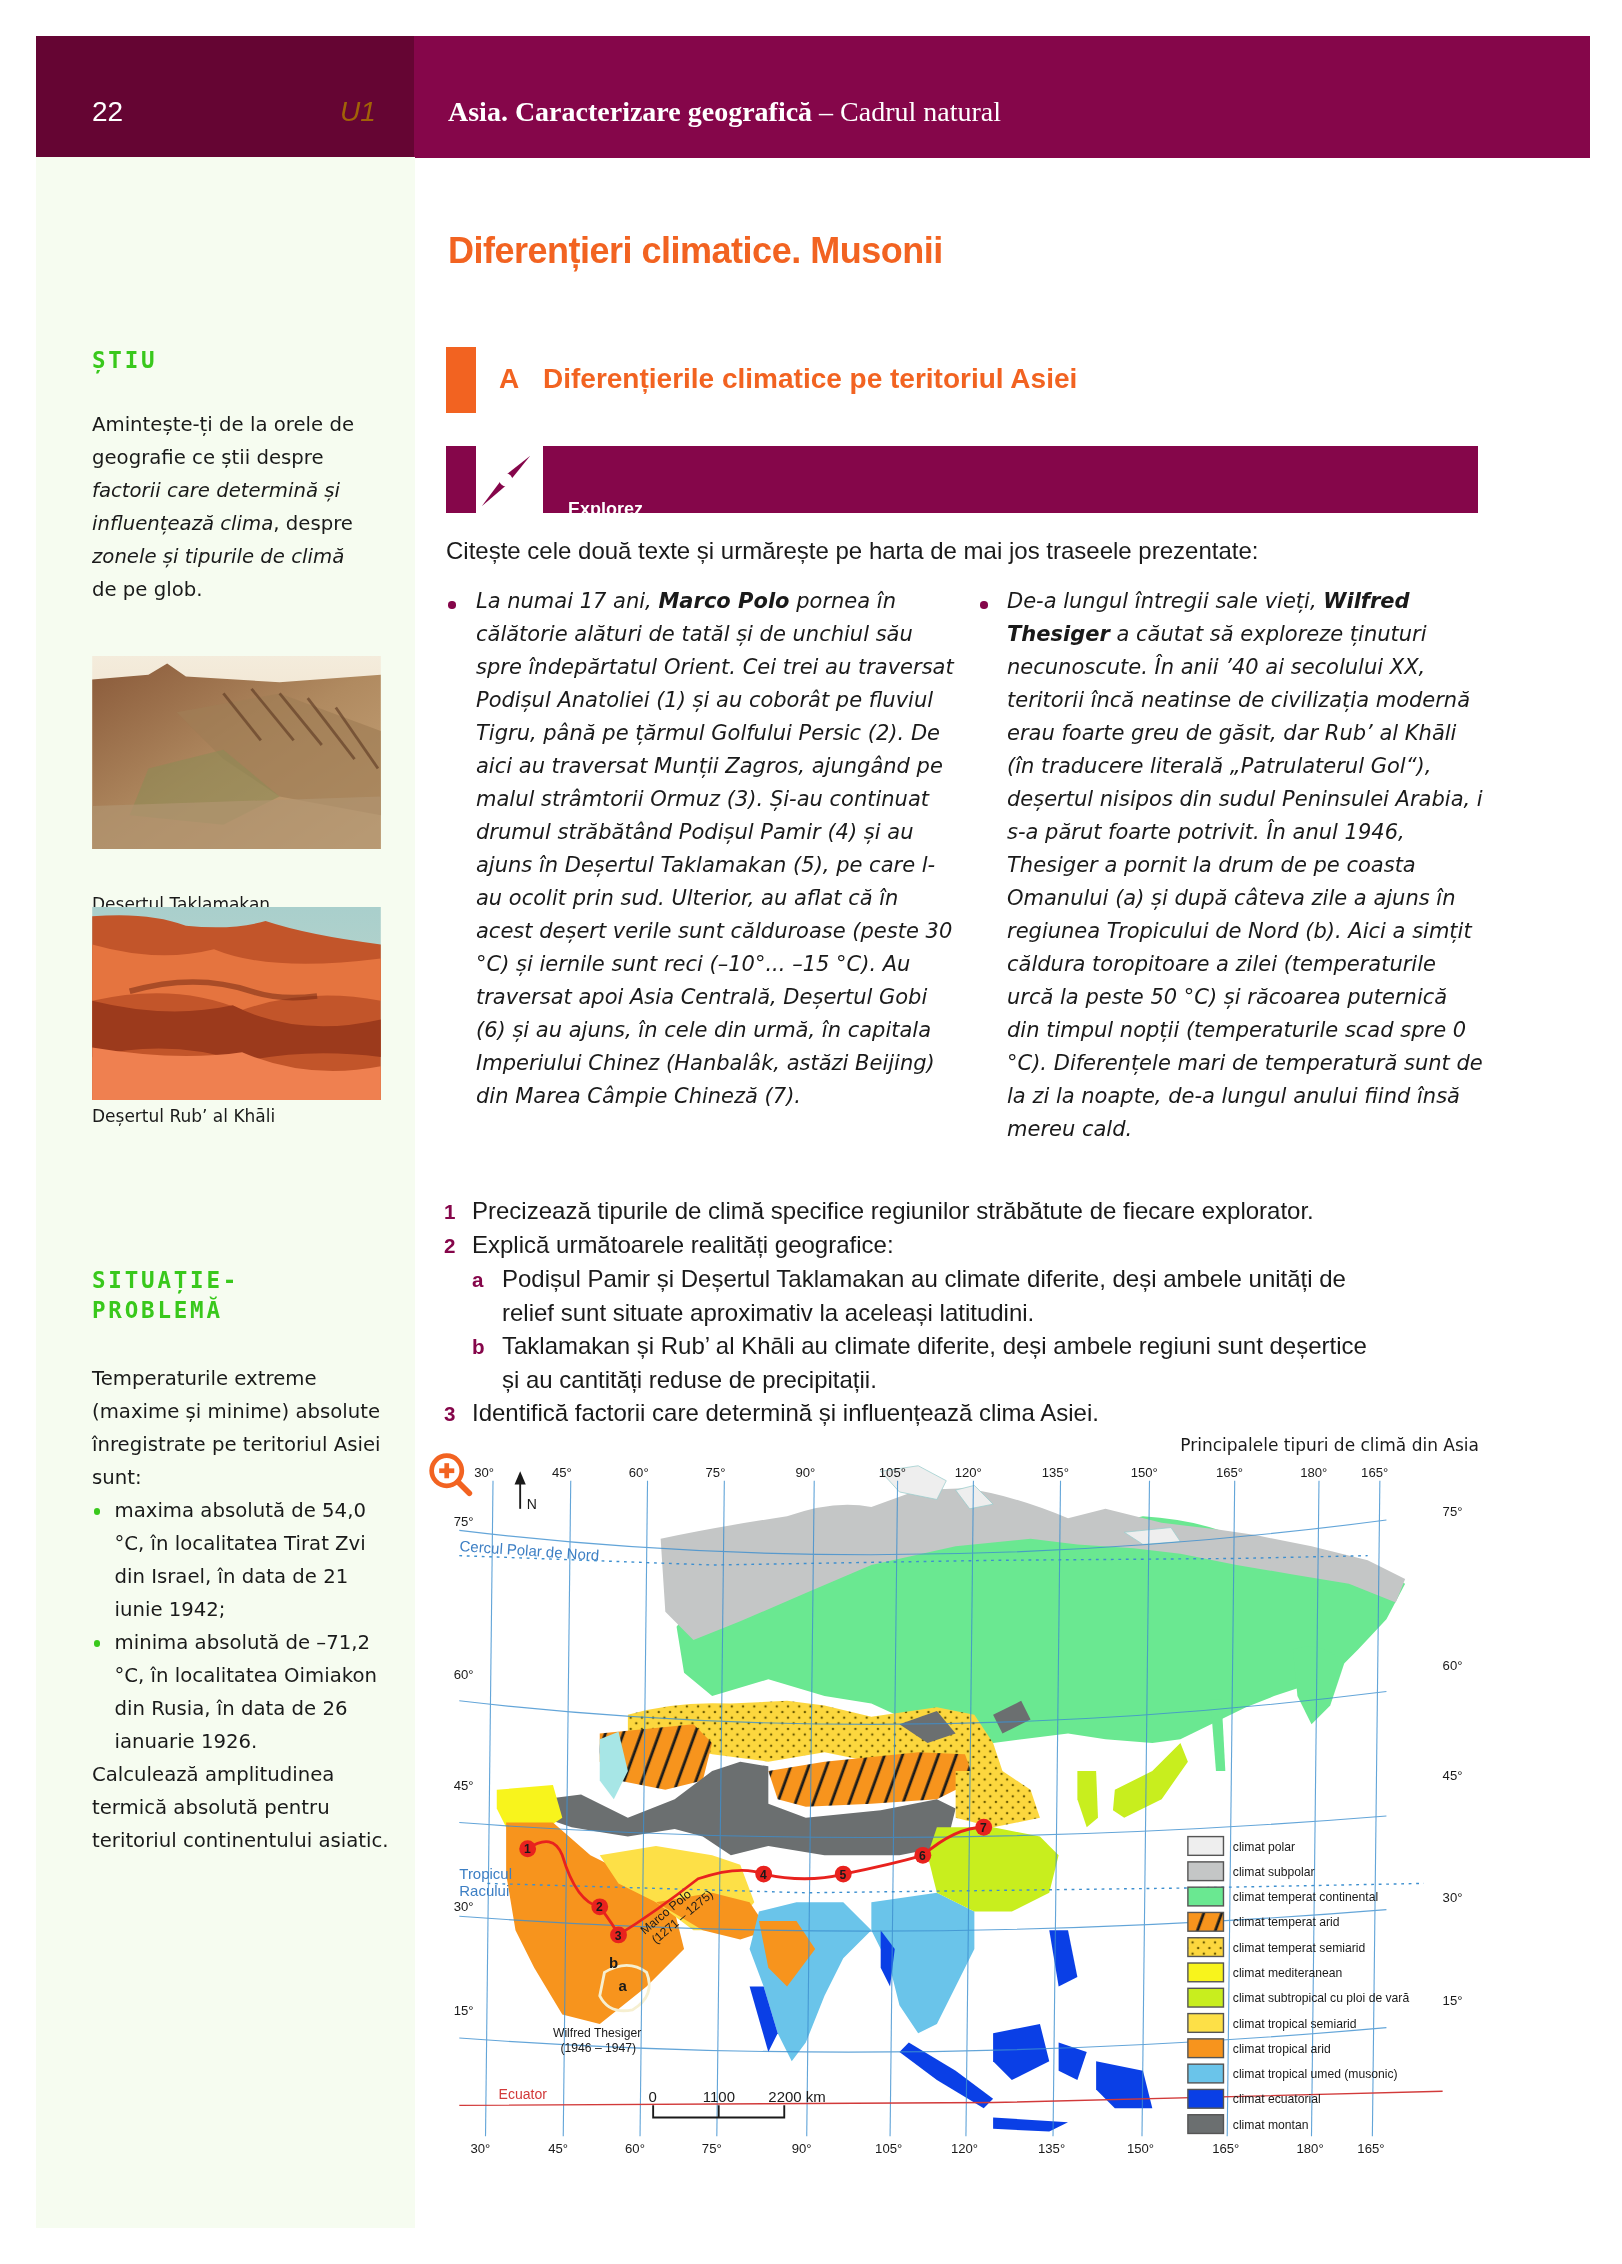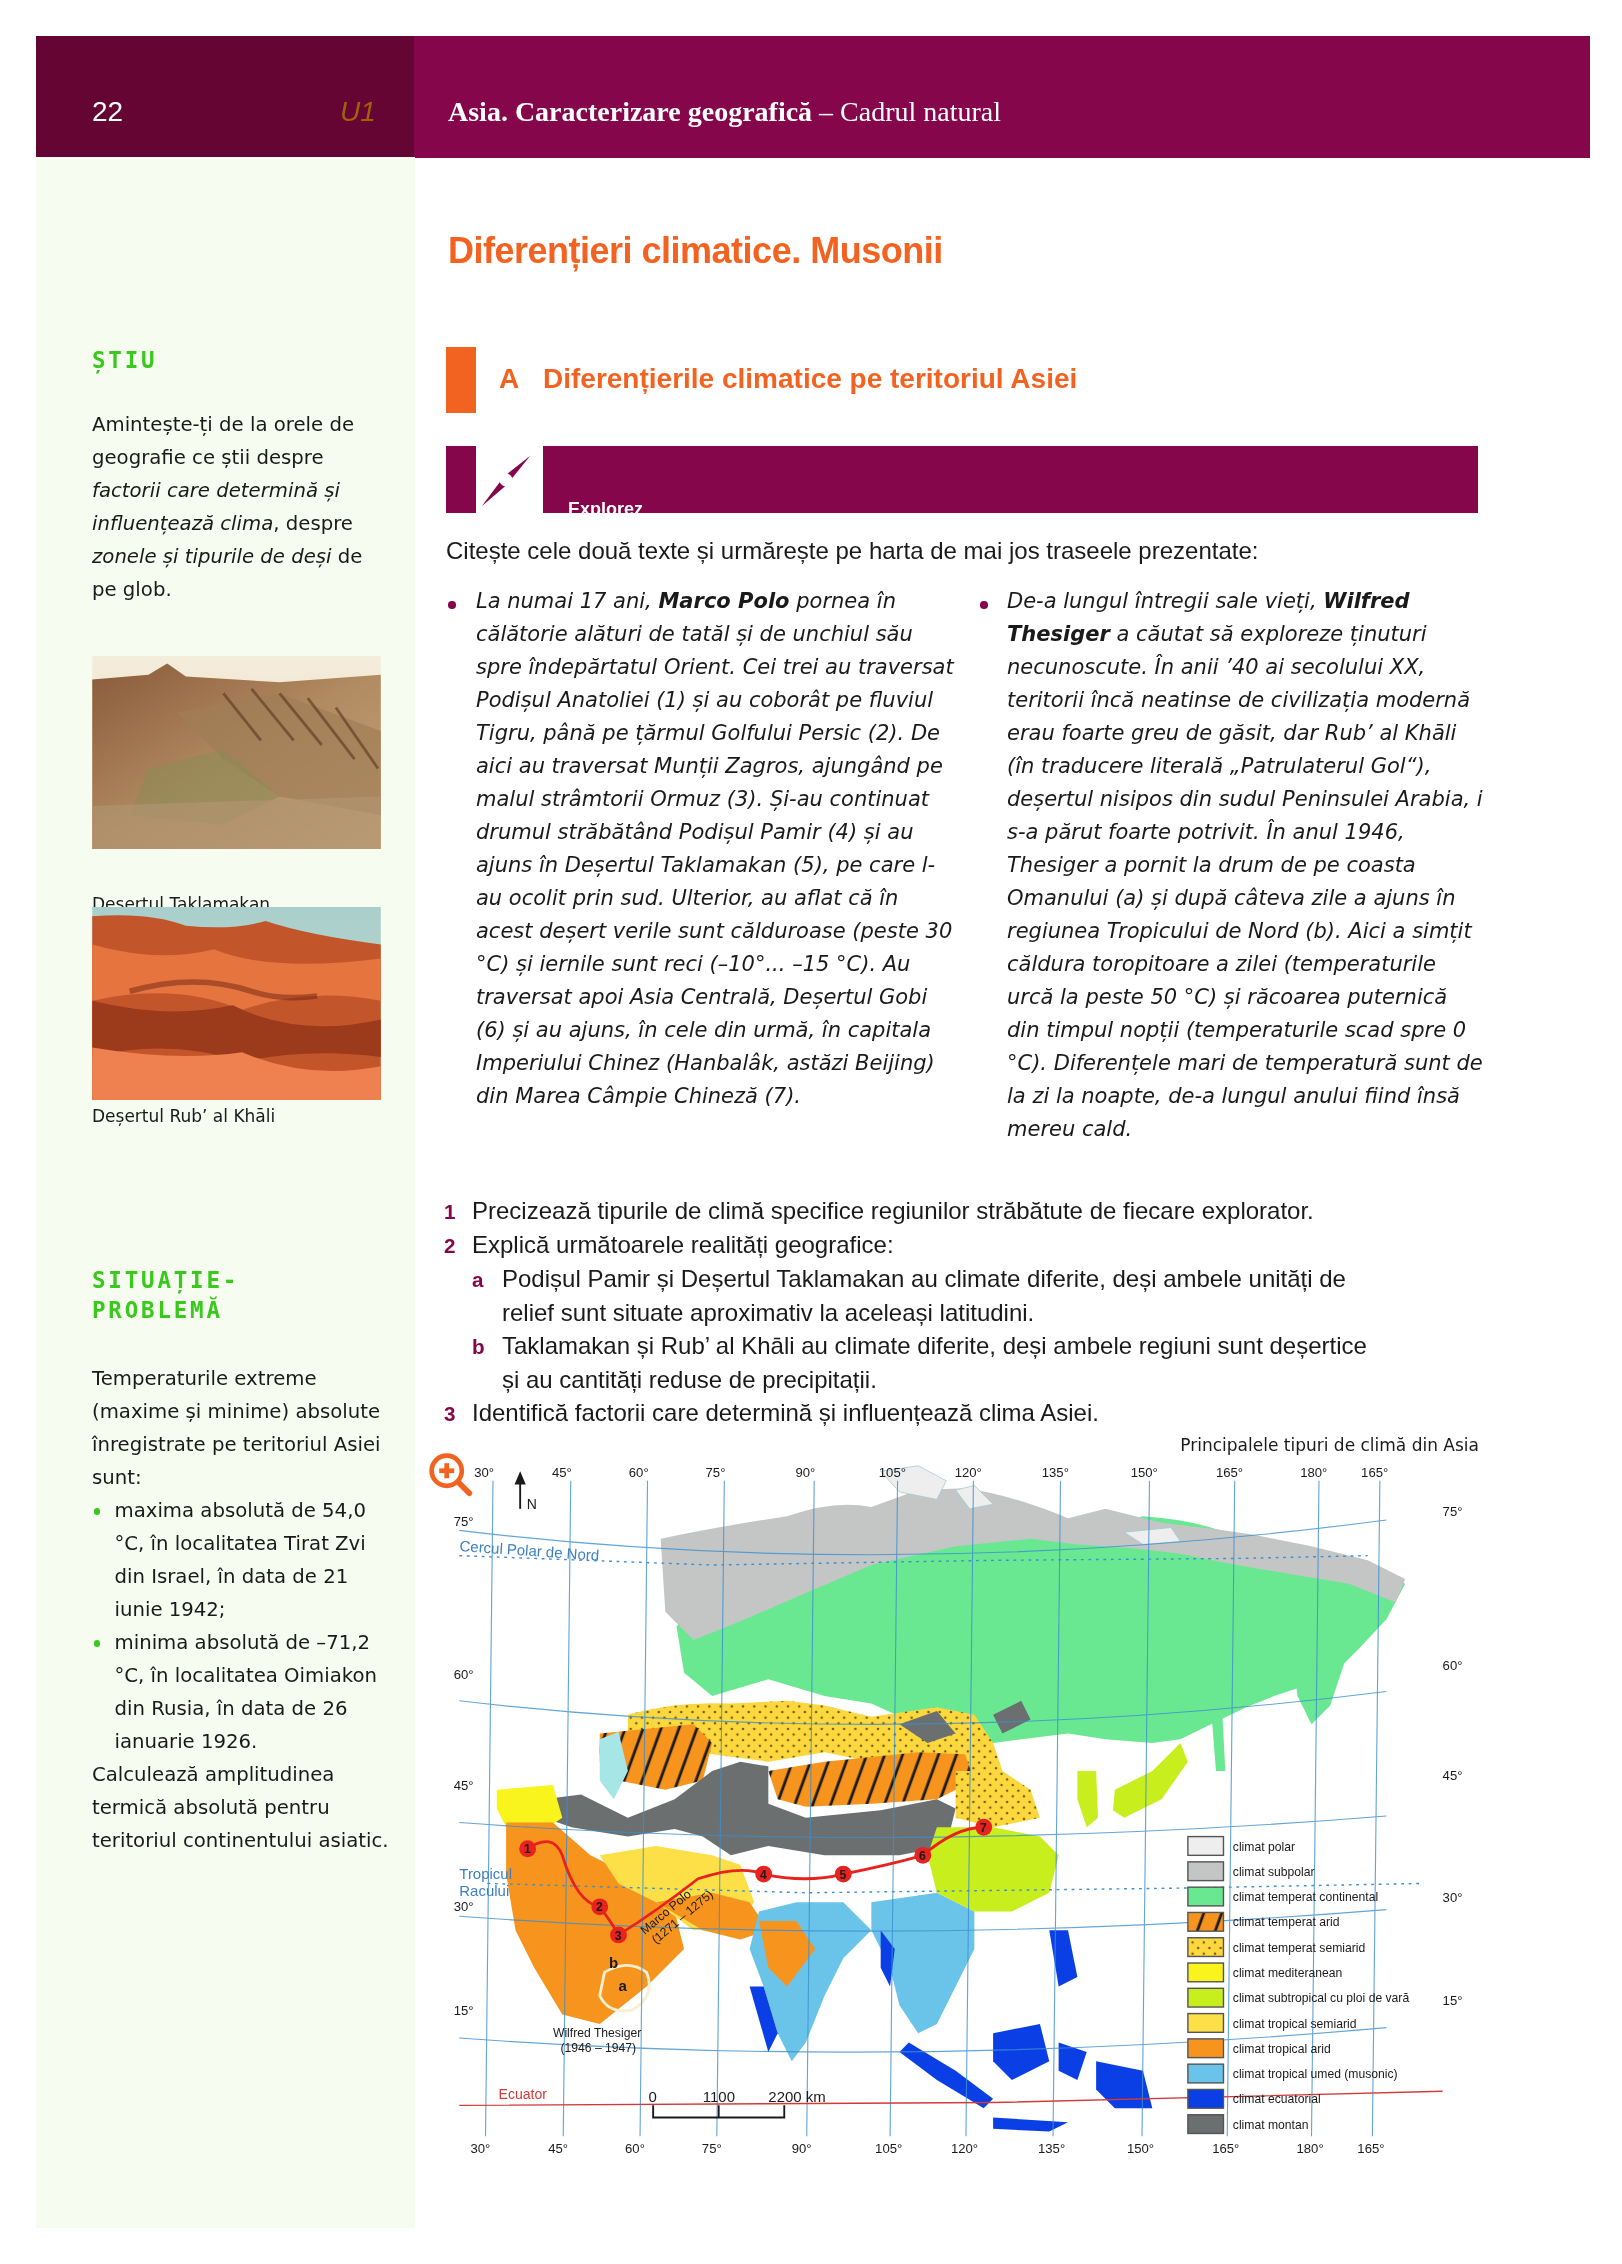--- a/index.html
+++ b/index.html
@@ -47,21 +47,21 @@
 <body>
 
 <div id="hdr-left" class="abs"></div>
 <div id="hdr-main" class="abs"></div>
 <div id="page-num" class="abs">22</div>
 <div id="unit" class="abs">U1</div>
 <div id="hdr-title" class="abs"><b>Asia. Caracterizare geografică</b><span> – Cadrul natural</span></div>
 
 <div id="sidebar" class="abs"></div>
 <div class="abs side-h" style="left:92px;top:345px;">ȘTIU</div>
-<div class="abs side-p" id="stiu-text" style="left:92px;top:408px;width:281px;"><span>Amintește-ți de la orele de geografie ce știi despre </span><i>factorii care determină și influențează clima</i><span>, despre </span><i>zonele și tipurile de deși</i><span> de pe glob.</span></div>
+<div class="abs side-p" id="stiu-text" style="left:92px;top:408px;width:281px;"><span>Amintește-ți de la orele de geografie ce știi despre </span><i>factorii care determină și influențează clima</i><span>, despre </span><i>zonele și tipurile de climă</i><span> de pe glob.</span></div>
 
 <svg class="abs photo" style="left:92px;top:656px;" width="289" height="193" viewBox="0 0 308 206">
   <defs>
     <linearGradient id="tk-sky" x1="0" y1="0" x2="0" y2="1">
         <stop offset="0" stop-color="#f4ecdc"></stop>
         <stop offset="1" stop-color="#e9d3b4"></stop>
       </linearGradient>
     <linearGradient id="tk-g" x1="0" y1="0" x2="1" y2="1">
         <stop offset="0" stop-color="#8a5a3a"></stop>
         <stop offset="0.5" stop-color="#b08a60"></stop>

